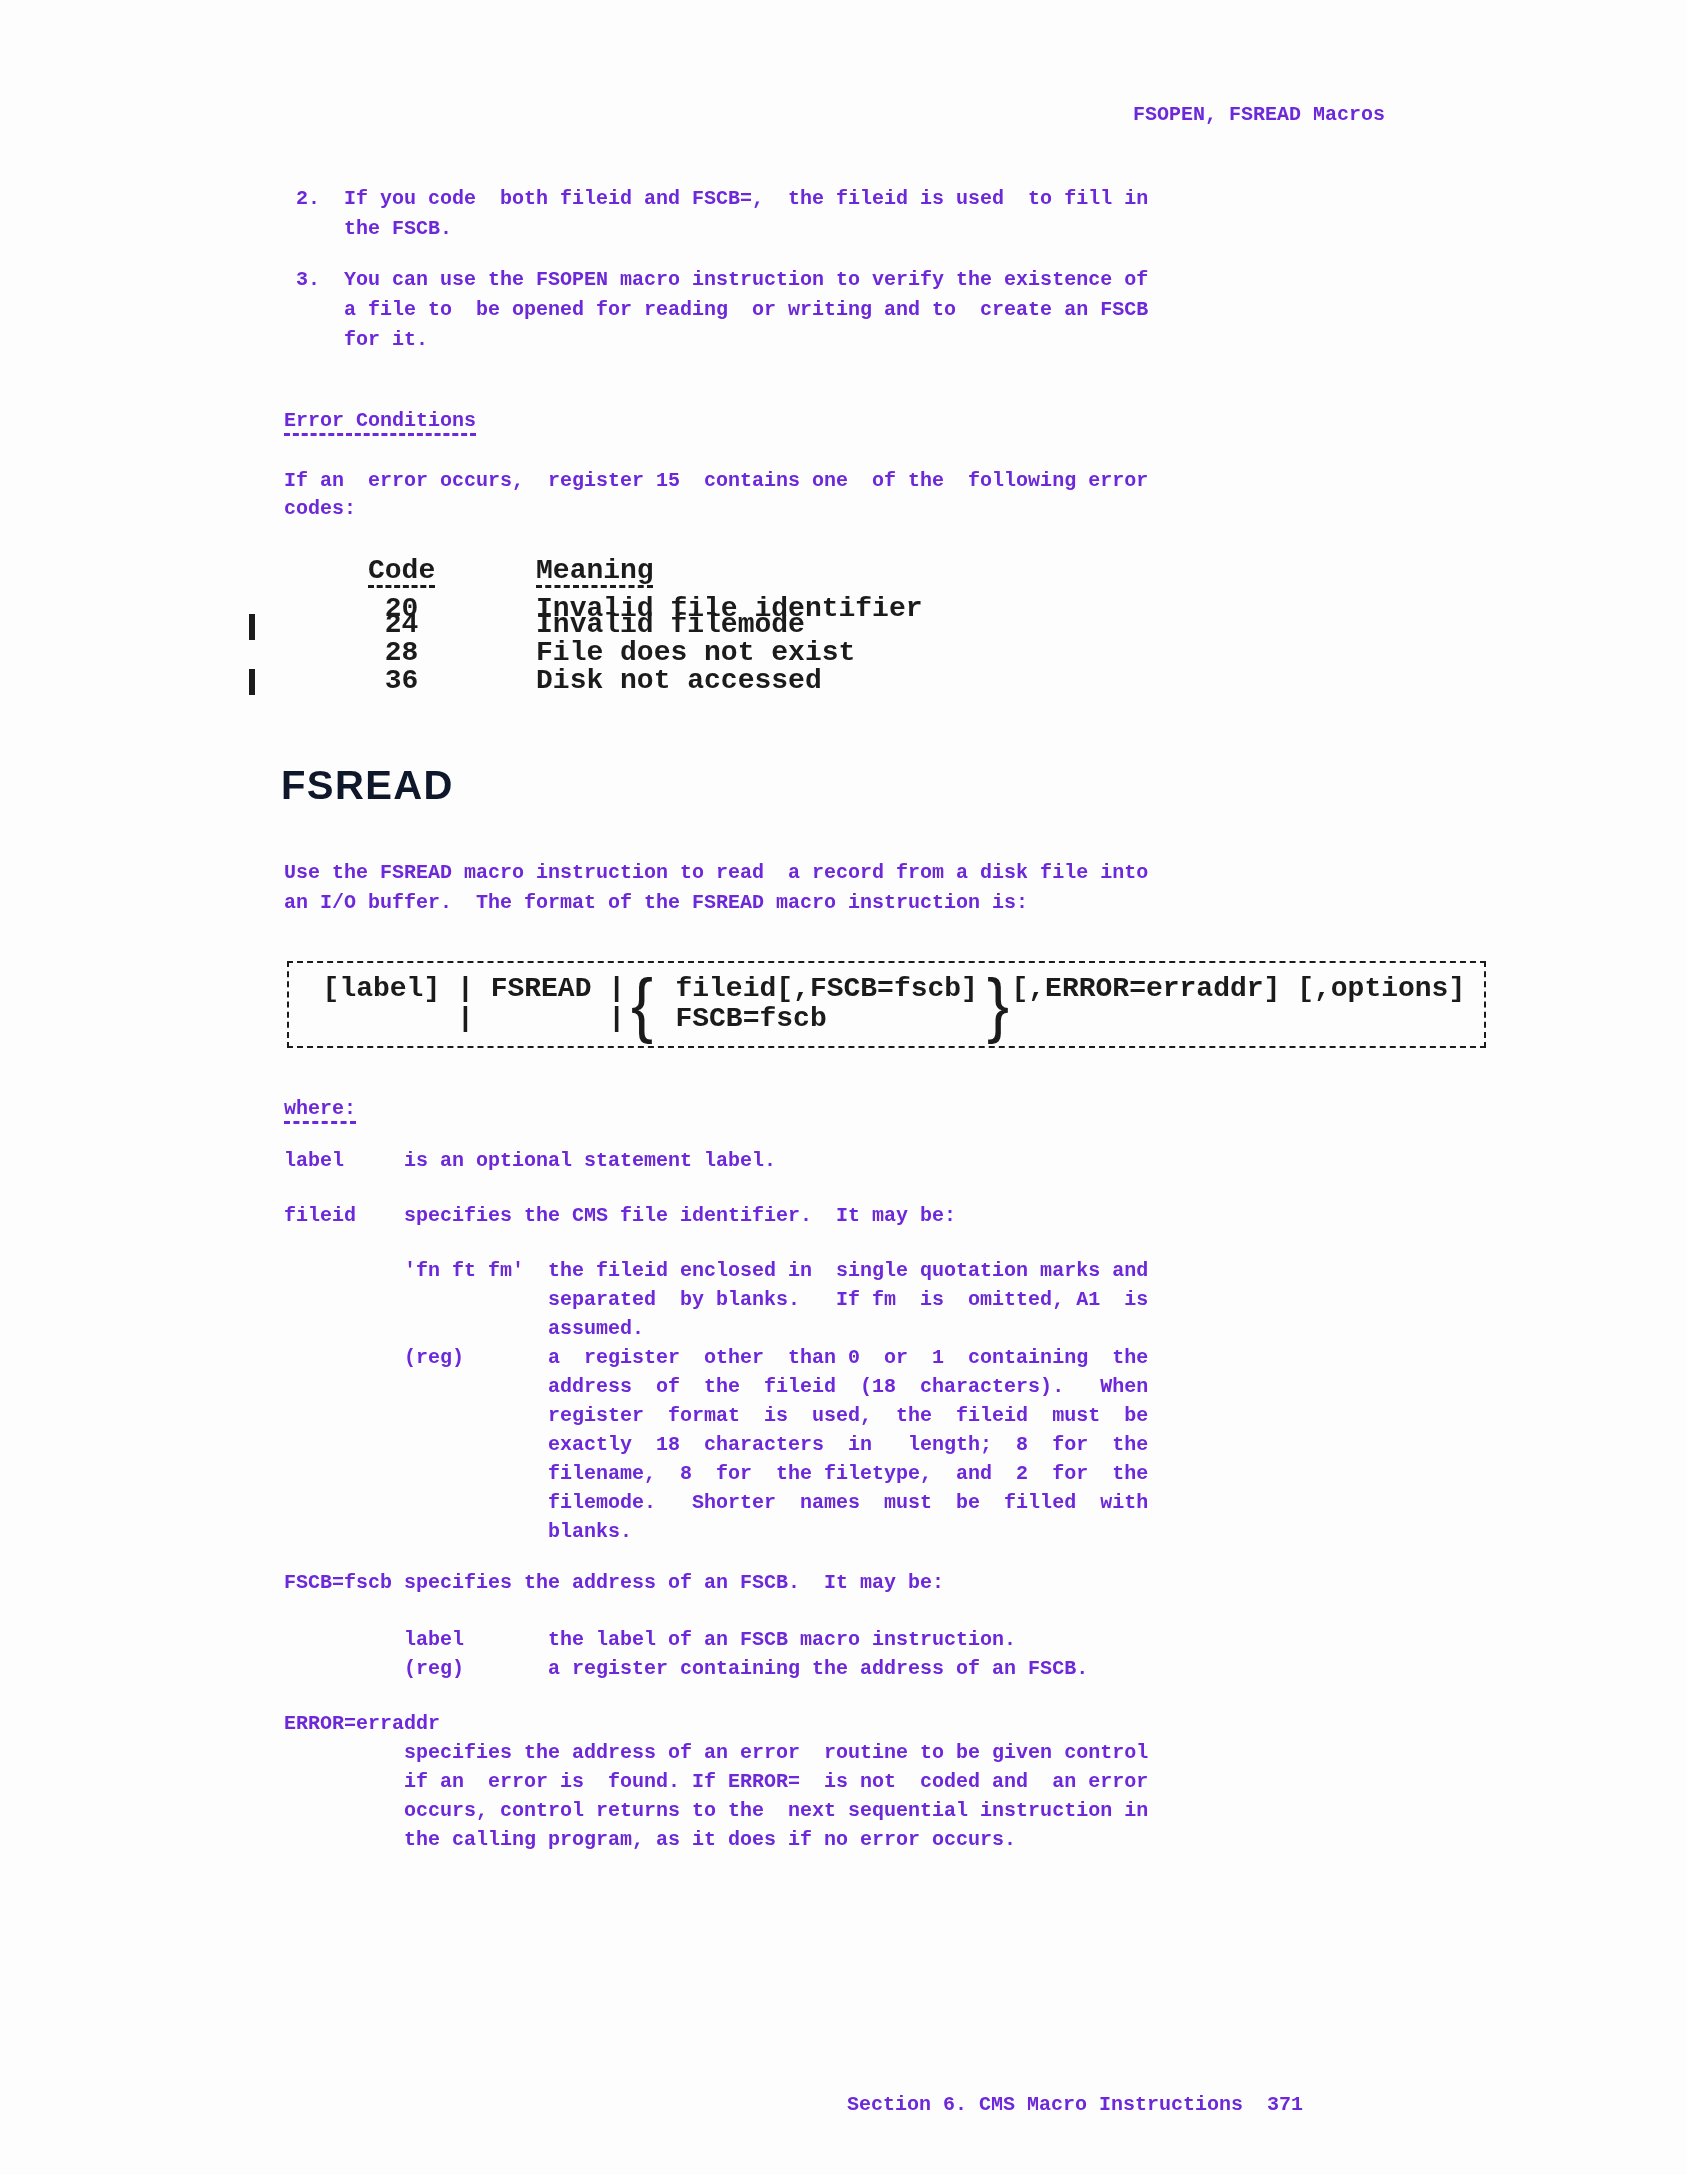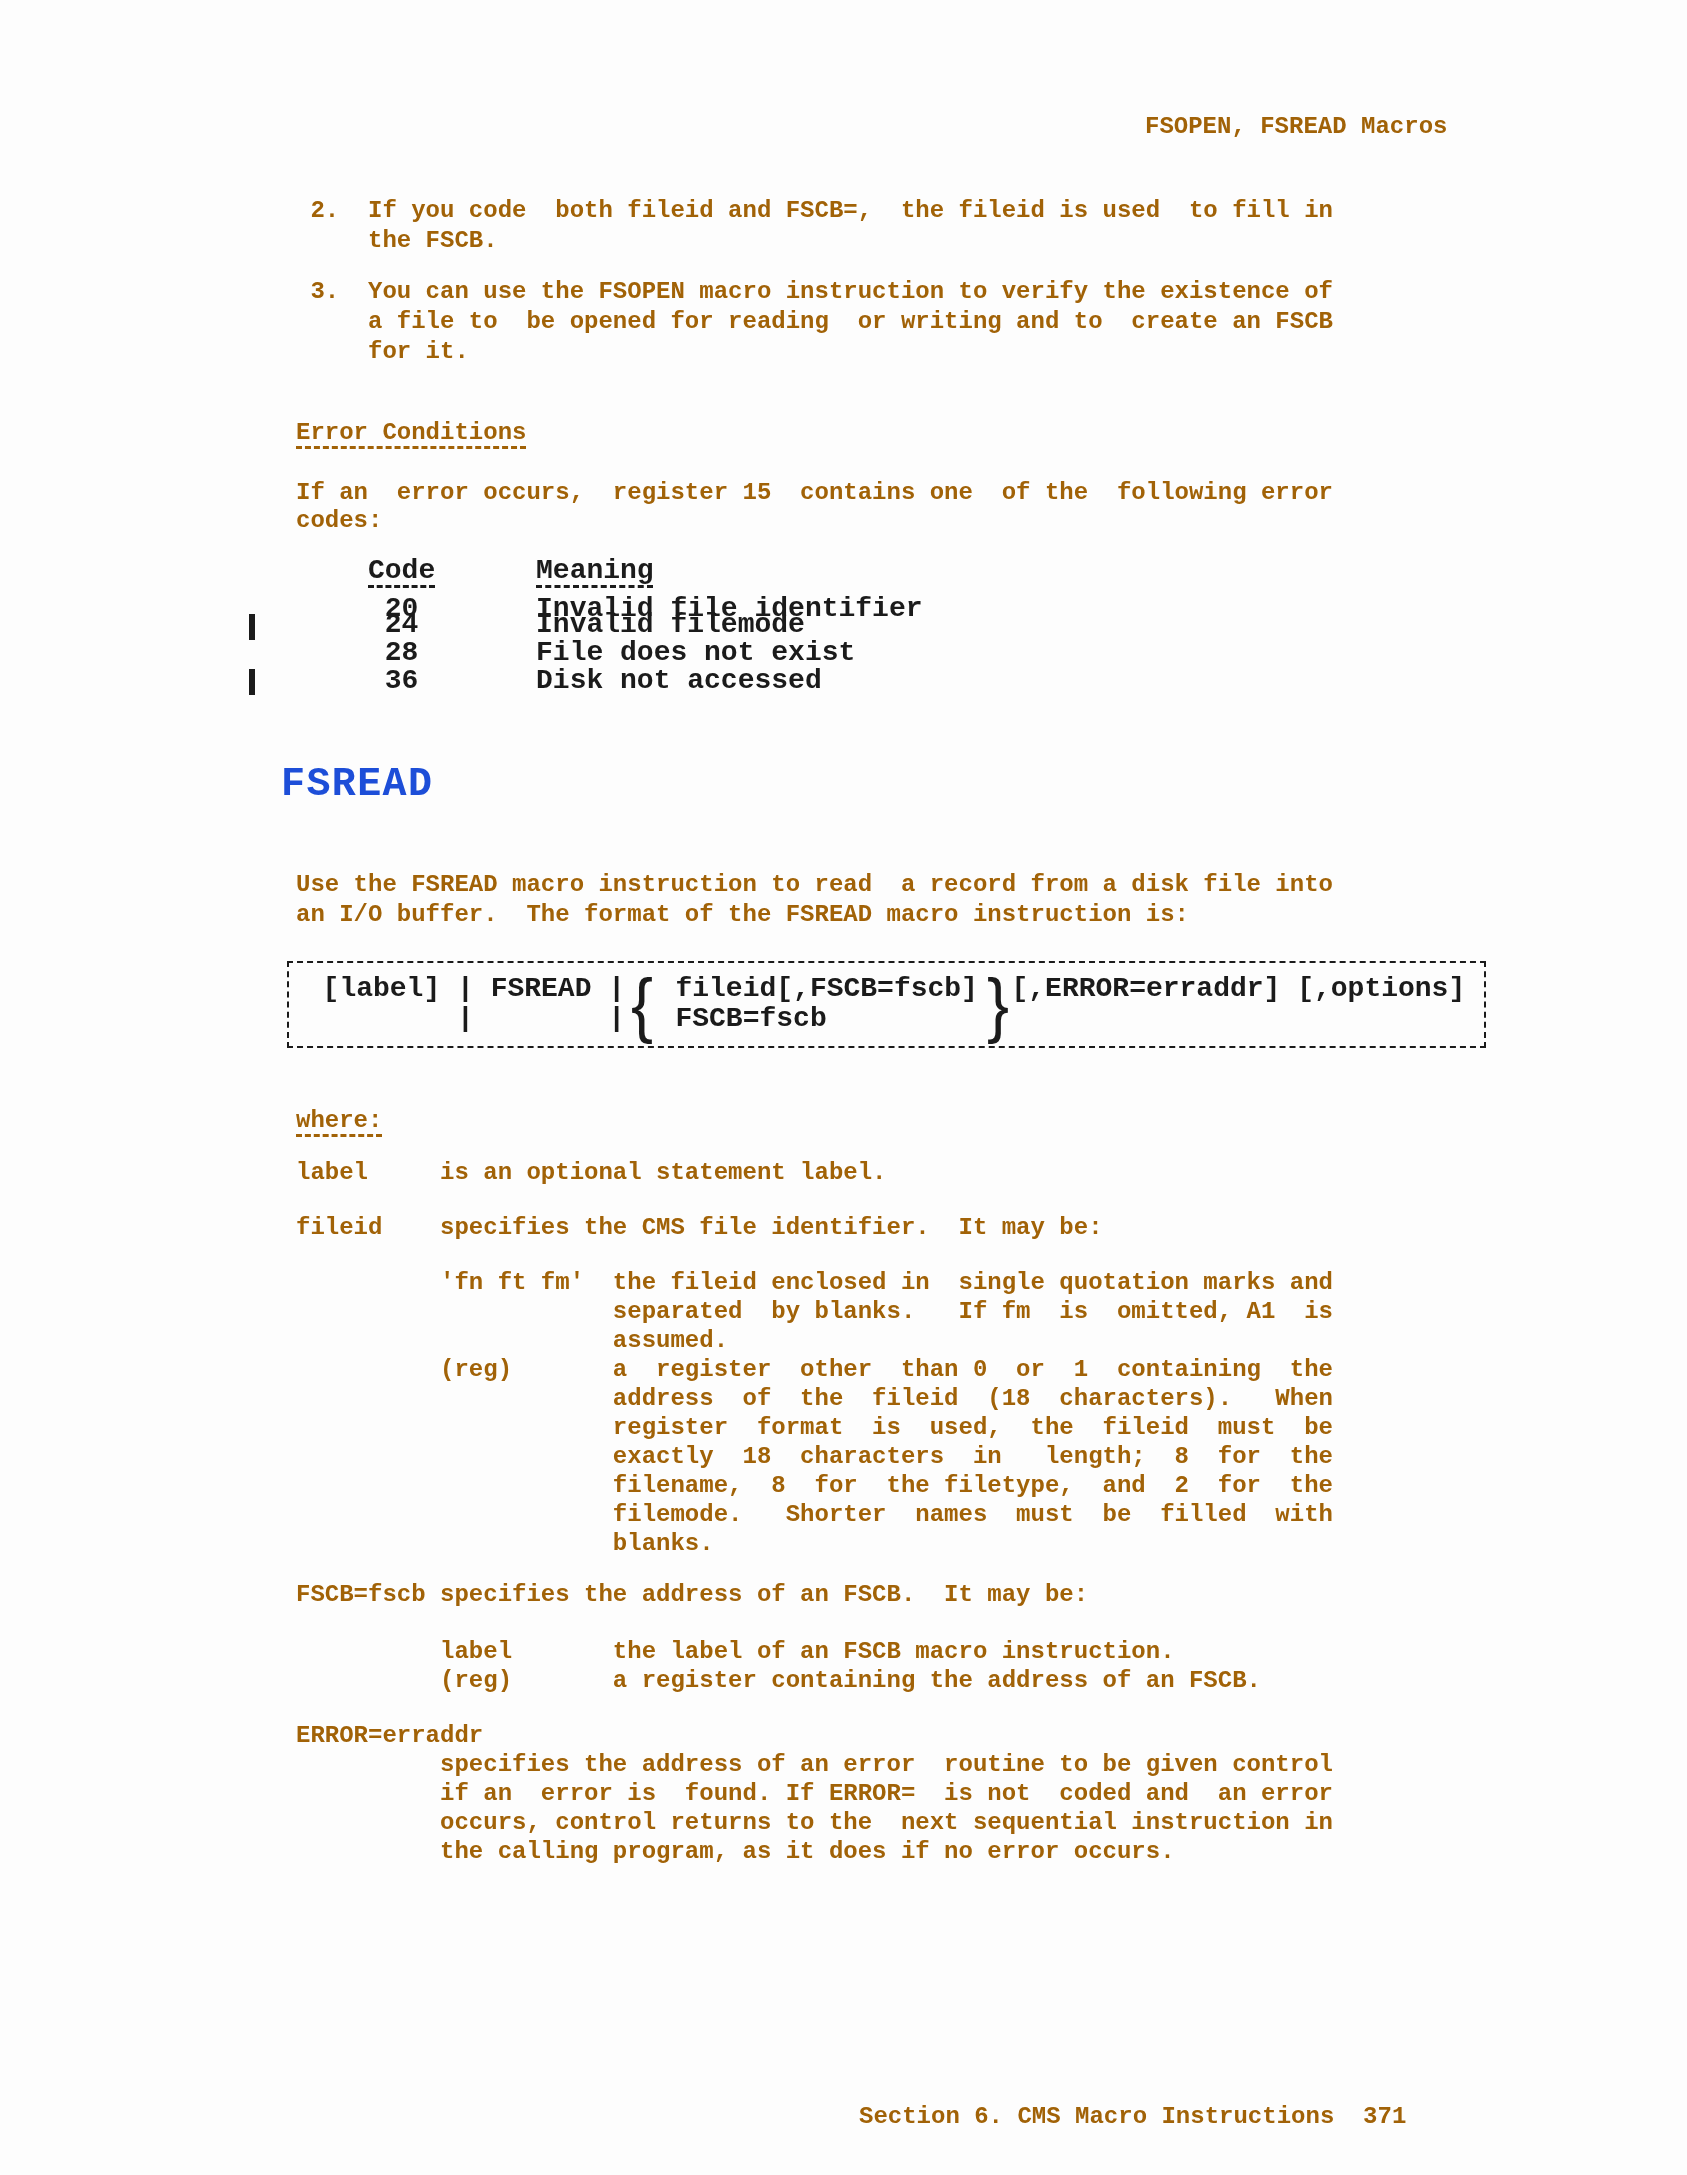--- a/index.html
+++ b/index.html
@@ -6,43 +6,43 @@
   .page{
     position:relative;
     width:1687px;height:2176px;
     background:#fdfdfd;
     font-family:"Liberation Mono",monospace;
     font-weight:700;
     color:#1b1b1b;
     overflow:hidden;
   }
   .blk{
-    position:absolute;left:284px;margin:12px;
+    position:absolute;left:284px;margin:0;
     font-family:"Liberation Mono",monospace;
     font-weight:700;
-    font-size:24px;line-height:29px;
-    white-space:pre;color:#a16207;
+    font-size:20px;line-height:29px;
+    white-space:pre;color:#6d28d9;
   }
   .lh32{line-height:30px;}
   .lh308{line-height:29px;}
   .lh30{line-height:28px;}
   .u{
     text-decoration-line:underline;
     text-decoration-style:dashed;
     text-decoration-thickness:2.8px;
     text-underline-offset:6.6px;
   }
   .abs{position:absolute;top:0;}
   .hdr{left:1133px;top:100px;}
   .ftr{left:847px;top:2090px;}
   .fsread-heading{
     position:absolute;left:281px;top:765px;
-    font-family:Liberation Mono, monospace;
+    font-family:Liberation Sans, sans-serif;
     font-weight:700;font-size:40px;line-height:1;
-    letter-spacing:1.4px;color:#1d4ed8;
+    letter-spacing:1.4px;color:#0f172a;
   }
   .format-box{
     position:absolute;left:287px;top:961px;
     width:1195px;height:83px;
     border:2.8px dashed #1b1b1b;
     text-decoration:underline;
   }
   .format-box pre{
     position:absolute;left:0;top:11.4px;margin:0;
     font-family:"Liberation Mono",monospace;

